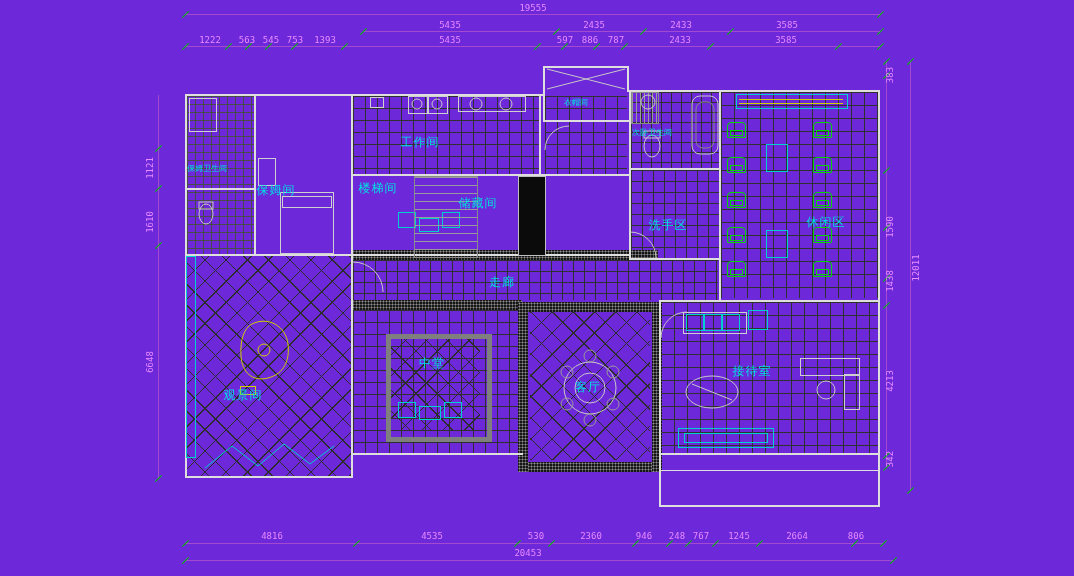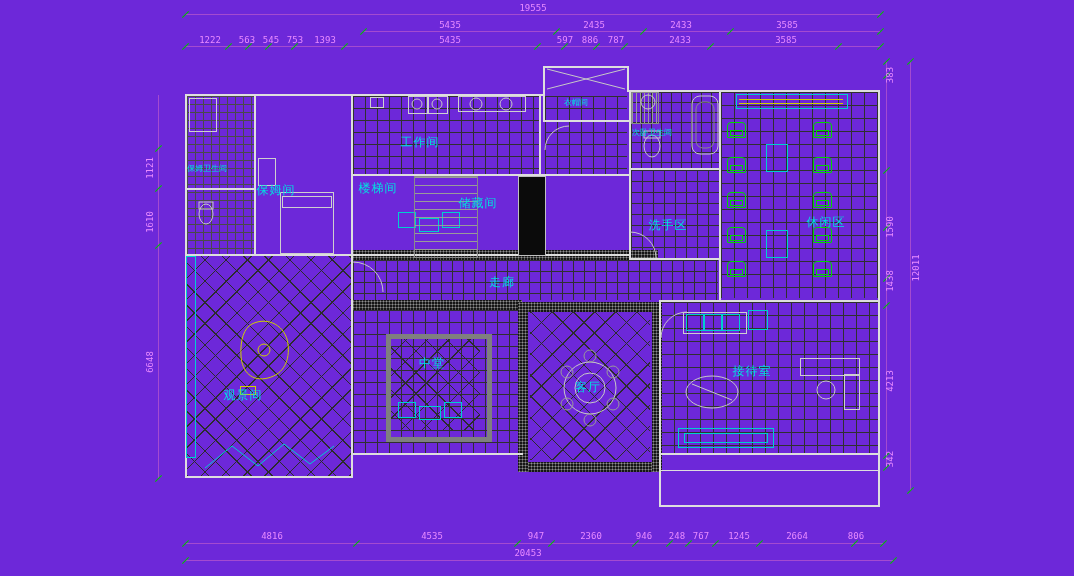--- a/index.html
+++ b/index.html
@@ -204,21 +204,21 @@
     <span class="dim" style="left: 295px; top: 40px;">753</span>
     <span class="dim" style="left: 325px; top: 40px;">1393</span>
     <span class="dim" style="left: 450px; top: 40px;">5435</span>
     <span class="dim" style="left: 565px; top: 40px;">597</span>
     <span class="dim" style="left: 590px; top: 40px;">886</span>
     <span class="dim" style="left: 616px; top: 40px;">787</span>
     <span class="dim" style="left: 680px; top: 40px;">2433</span>
     <span class="dim" style="left: 786px; top: 40px;">3585</span>
     <span class="dim" style="left: 272px; top: 536px;">4816</span>
     <span class="dim" style="left: 432px; top: 536px;">4535</span>
-    <span class="dim" style="left: 536px; top: 536px;">947</span>
+    <span class="dim" style="left: 536px; top: 536px;">530</span>
     <span class="dim" style="left: 591px; top: 536px;">2360</span>
     <span class="dim" style="left: 644px; top: 536px;">946</span>
     <span class="dim" style="left: 677px; top: 536px;">248</span>
     <span class="dim" style="left: 701px; top: 536px;">767</span>
     <span class="dim" style="left: 739px; top: 536px;">1245</span>
     <span class="dim" style="left: 797px; top: 536px;">2664</span>
     <span class="dim" style="left: 856px; top: 536px;">806</span>
     <span class="dim vert" style="left: 150px; top: 168px;">1121</span>
     <span class="dim vert" style="left: 150px; top: 222px;">1610</span>
     <span class="dim vert" style="left: 150px; top: 362px;">6648</span>

